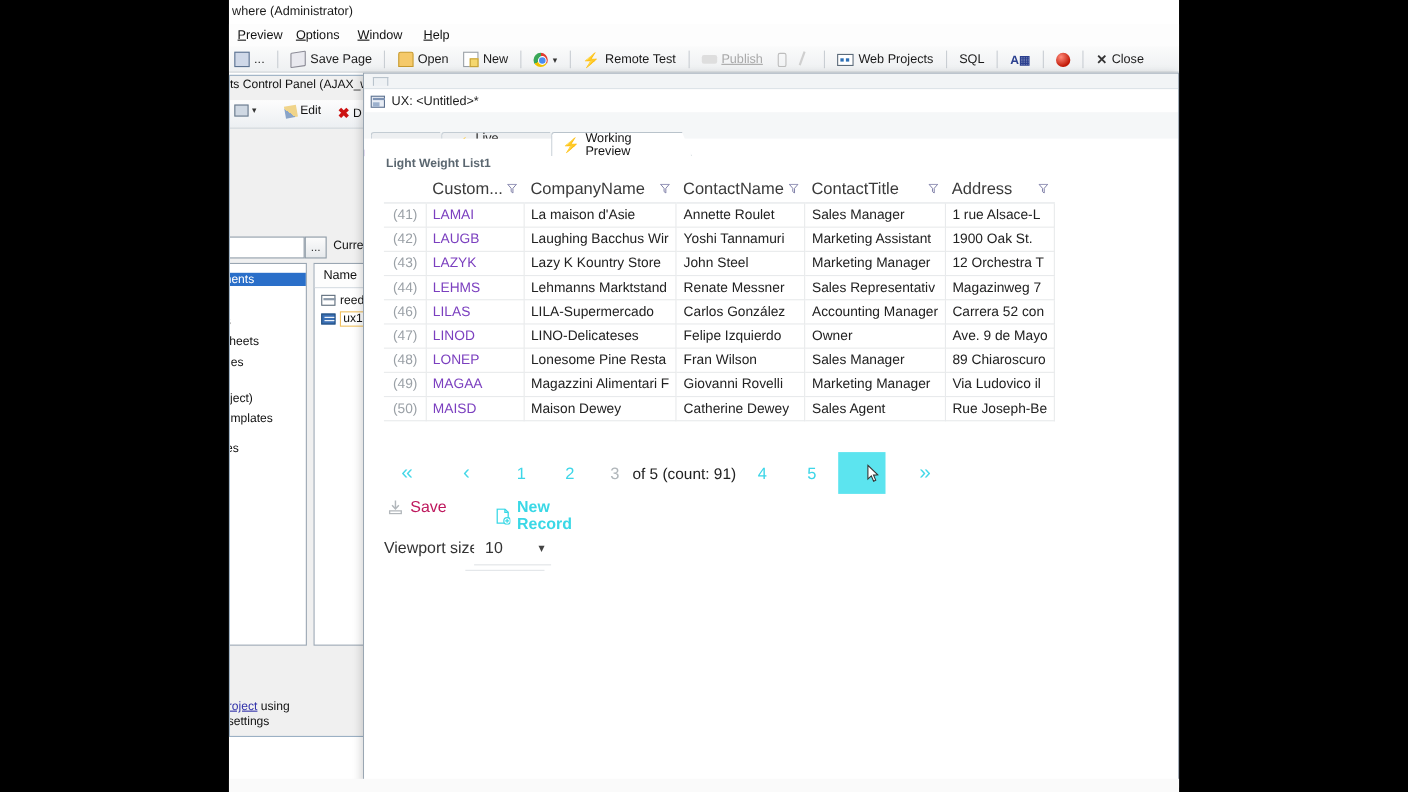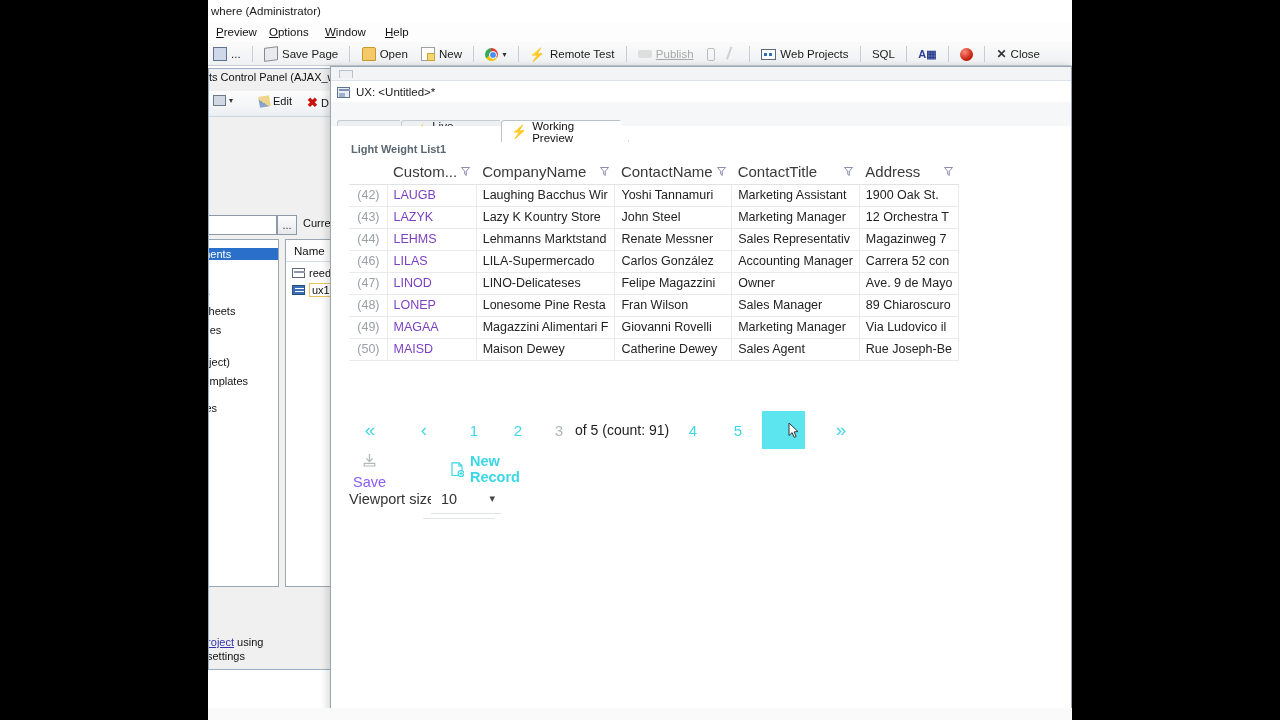--- a/index.html
+++ b/index.html
@@ -252,21 +252,21 @@
   .pg.hot { background:#5ce4ef; }
 
   .cursor {
     position:absolute; left:26px; top:11px; width:11px; height:17px;
     pointer-events:none;
   }
 
   
   .actions { position:absolute; left:18px; top:327px; height:26px; font-size:14.5px; }
   .act { position:absolute; top:0; display:flex; align-items:center; gap:7px; }
-  .act.disabled { color:#8b5cf6;flex-direction:column; }
+  .act.disabled { color:#be185d; }
   .act.link { color:#3ad8e6; font-weight:bold; }
   .ic-save2 { width:13px; height:14px; position:relative; }
   .ic-newrec { width:12px; height:15px; position:relative; }
 
   .vp { position:absolute; left:18px; top:365px; font-size:14.5px; color:#333; }
   .vp-sel {
     position:absolute; left:100px; top:358px; width:70px; height:30px;
     background:#fff; border:none; border-bottom:1px solid #e0e3e6;
     font-size:14.5px; color:#333;
     display:flex; align-items:center; justify-content:space-between;
@@ -517,20 +517,28 @@
                     <svg width="9" height="9" viewBox="0 0 9 9">
                         <path d="M0.5 0.5 L8.5 0.5 L5.3 4.2 L5.3 8.5 L3.7 7.2 L3.7 4.2 Z" fill="none" stroke="#7f7fa8" stroke-width="0.9"></path>
                       </svg>
                   </span>
                 </span>
               </th>
             </tr>
           </thead>
           <tbody>
             <tr>
+              <td>(41)</td>
+              <td class="cust">LAMAI</td>
+              <td>La maison d'Asie</td>
+              <td>Annette Roulet</td>
+              <td>Sales Manager</td>
+              <td>1 rue Alsace-L</td>
+            </tr>
+            <tr>
               <td>(42)</td>
               <td class="cust">LAUGB</td>
               <td>Laughing Bacchus Wir</td>
               <td>Yoshi Tannamuri</td>
               <td>Marketing Assistant</td>
               <td>1900 Oak St.</td>
             </tr>
             <tr>
               <td>(43)</td>
               <td class="cust">LAZYK</td>
@@ -552,21 +560,21 @@
               <td class="cust">LILAS</td>
               <td>LILA-Supermercado</td>
               <td>Carlos González</td>
               <td>Accounting Manager</td>
               <td>Carrera 52 con</td>
             </tr>
             <tr>
               <td>(47)</td>
               <td class="cust">LINOD</td>
               <td>LINO-Delicateses</td>
-              <td>Felipe Magazzini</td>
+              <td>Felipe Izquierdo</td>
               <td>Owner</td>
               <td>Ave. 9 de Mayo</td>
             </tr>
             <tr>
               <td>(48)</td>
               <td class="cust">LONEP</td>
               <td>Lonesome Pine Resta</td>
               <td>Fran Wilson</td>
               <td>Sales Manager</td>
               <td>89 Chiaroscuro</td>

